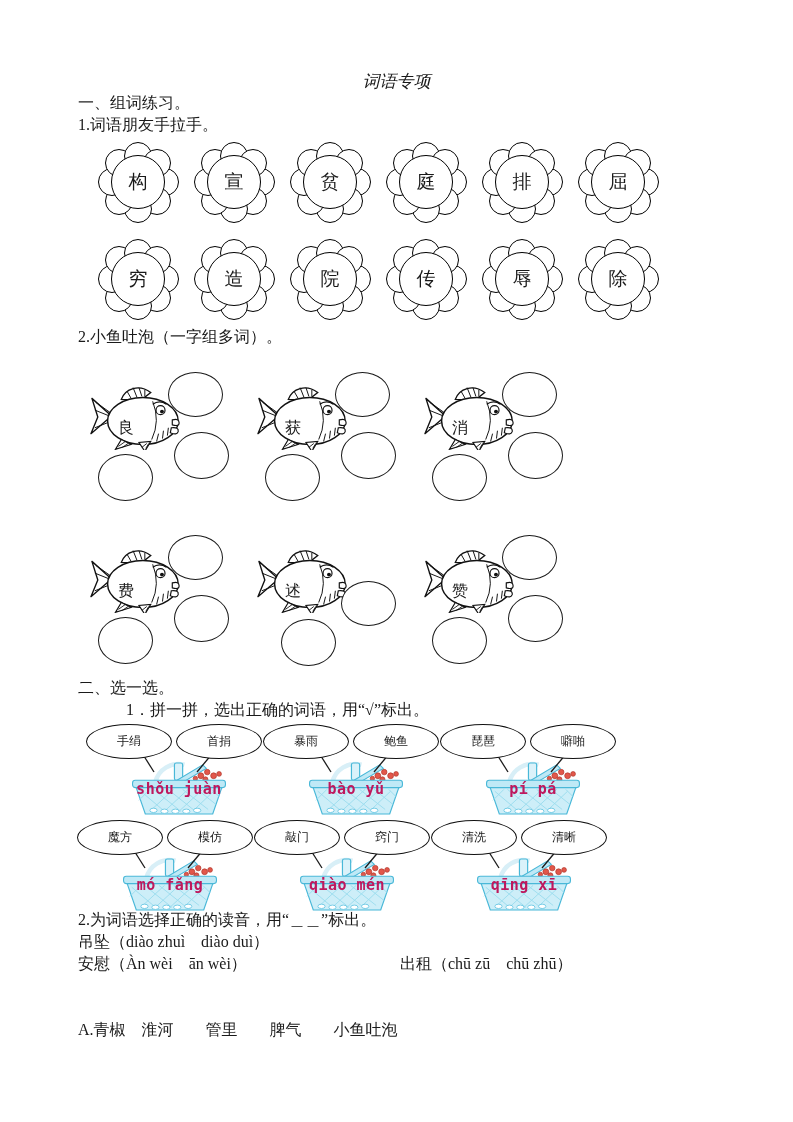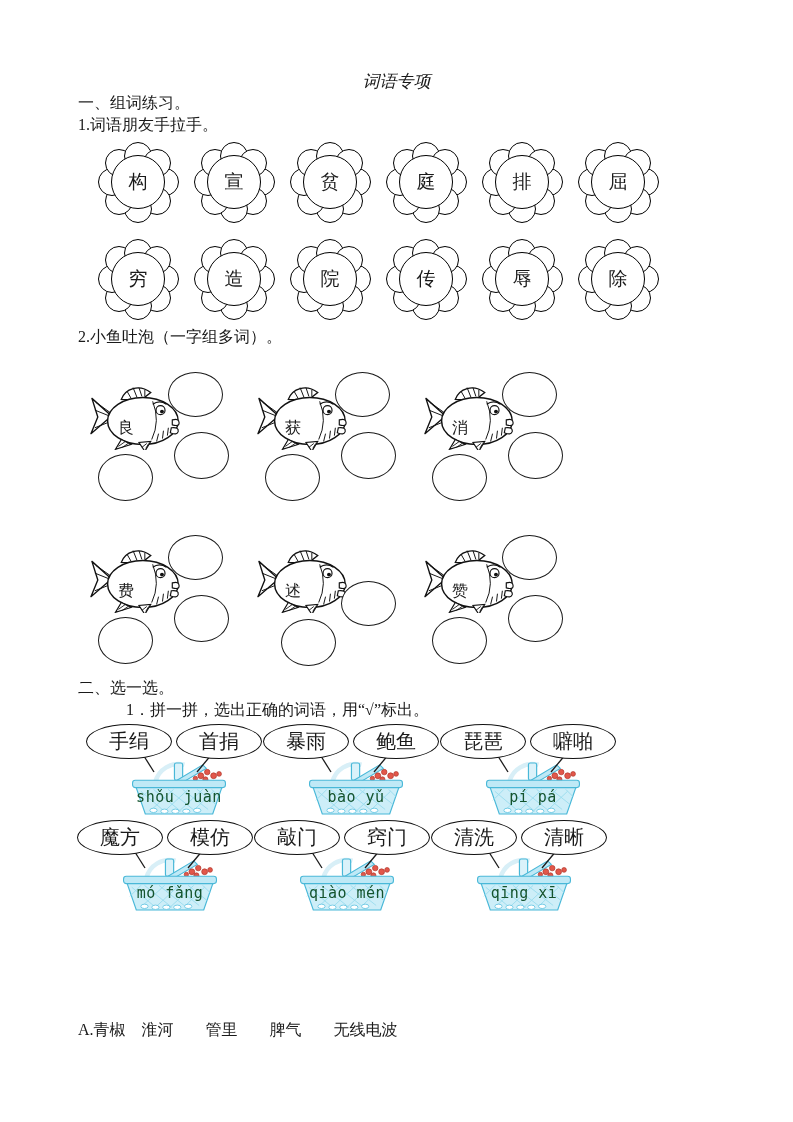--- a/index.html
+++ b/index.html
@@ -31,27 +31,27 @@
   .b2{left:86px;top:60px;width:53px;height:45px;}
   .b3{left:10px;top:82px;width:53px;height:45px;}
   .cell-alt .b1{left:86px;top:46px;}
   .cell-alt .b2{left:26px;top:84px;}
 
   
   .basket-row{display:flex;}
   .bgroup{position:relative;width:177px;height:96px;}
   .conn{position:absolute;left:0;top:0;width:177px;height:96px;z-index:1;}
   .opt{position:absolute;top:2px;width:84px;height:33px;border:1.5px solid #111;border-radius:50%;
-    background:#fff;display:flex;align-items:center;justify-content:center;font-size:20px;z-index:2;}
+    background:#fff;display:flex;align-items:center;justify-content:center;font-size:12px;z-index:2;}
   .opt-l{left:2px;}
   .opt-r{left:92px;}
   .basket{position:absolute;left:44px;top:38px;width:102px;height:57px;}
   .basket svg{position:absolute;left:0;top:0;width:102px;height:57px;}
-  .pinyin{position:absolute;left:0;top:28px;width:100%;text-align:center;z-index:2;
-    font-family:"DejaVu Sans Mono",monospace;font-size:15px;color:#14532d;letter-spacing:.5px;white-space:pre;}
+  .pinyin{position:absolute;left:0;top:20px;width:100%;text-align:center;z-index:2;
+    font-family:"DejaVu Sans Mono",monospace;font-size:15px;color:#be185d;letter-spacing:.5px;white-space:pre;font-weight:bold;}
 
   
   .pron-row{position:relative;height:22px;width:680px;}
   .pron-left{position:absolute;left:0;font-size:16px;white-space:pre;}
   .pron-right{position:absolute;left:322px;font-size:16px;white-space:pre;}
 </style>
 </head>
 <body>
 
 <div class="page">
@@ -593,21 +593,27 @@
       <ellipse cx="52" cy="56" rx="4" ry="2.4"></ellipse>
               <ellipse cx="64" cy="56" rx="4" ry="2.4"></ellipse>
       <ellipse cx="76" cy="55" rx="4" ry="2.4"></ellipse>
     </g>
   </svg>
 <span class="pinyin">qīng xī</span>
         </div>
     </div>
   </div>
 
+  <div class="abs line" style="left:78px;top:910px;">2.为词语选择正确的读音，用“＿＿”标出。</div>
 
   <div class="abs" style="left:78px;top:932px;">
     <div class="pron-row">
+      <span class="pron-left">吊坠（diào zhuì　diào duì）</span>
+    </div>
+    <div class="pron-row">
+      <span class="pron-left">安慰（Àn wèi　ān wèi）</span>
+      <span class="pron-right">出租（chū zū　chū zhū）</span>
     </div>
   </div>
 
-  <div class="abs line" style="left:78px;top:1020px;">A.青椒　淮河　　管里　　脾气　　无线电波</div>
+  <div class="abs line" style="left:78px;top:1020px;">A.青椒　淮河　　管里　　脾气　　小鱼吐泡</div>
 
 </div>
 
 </body></html>

